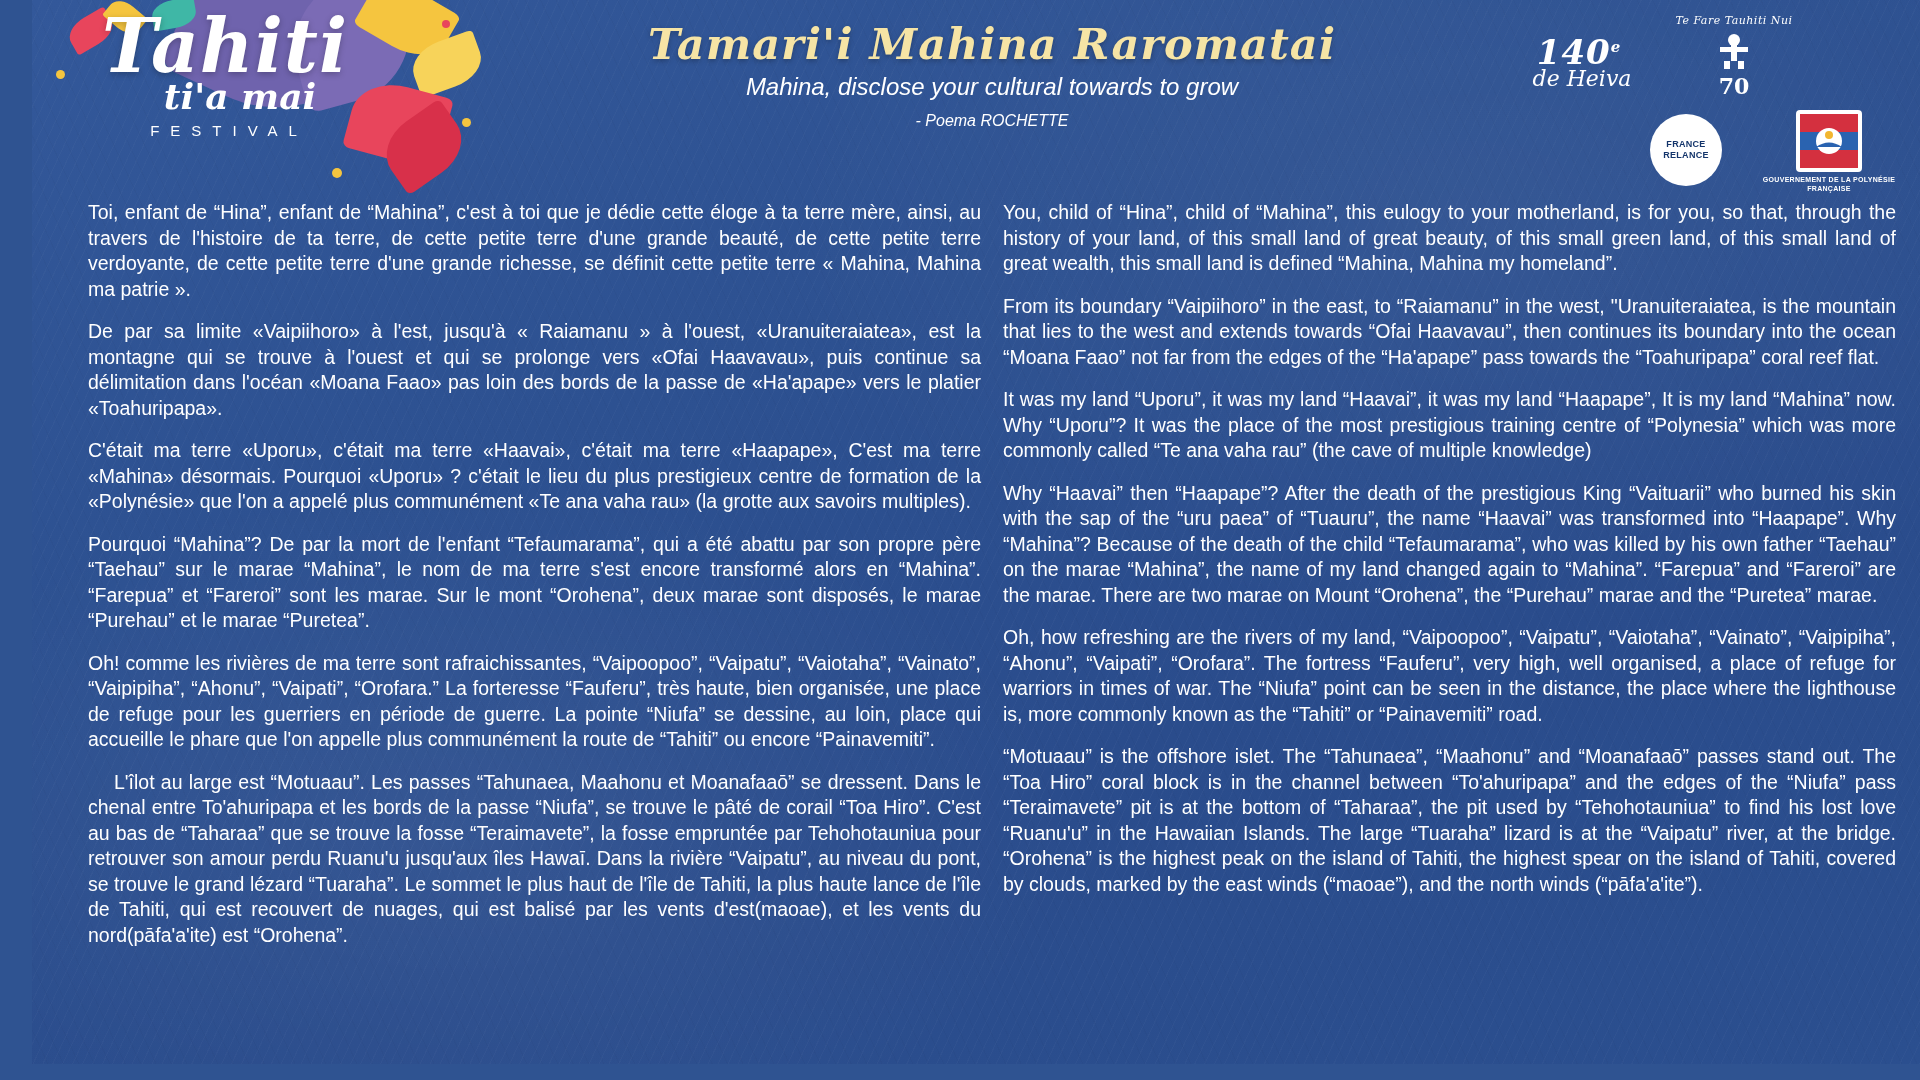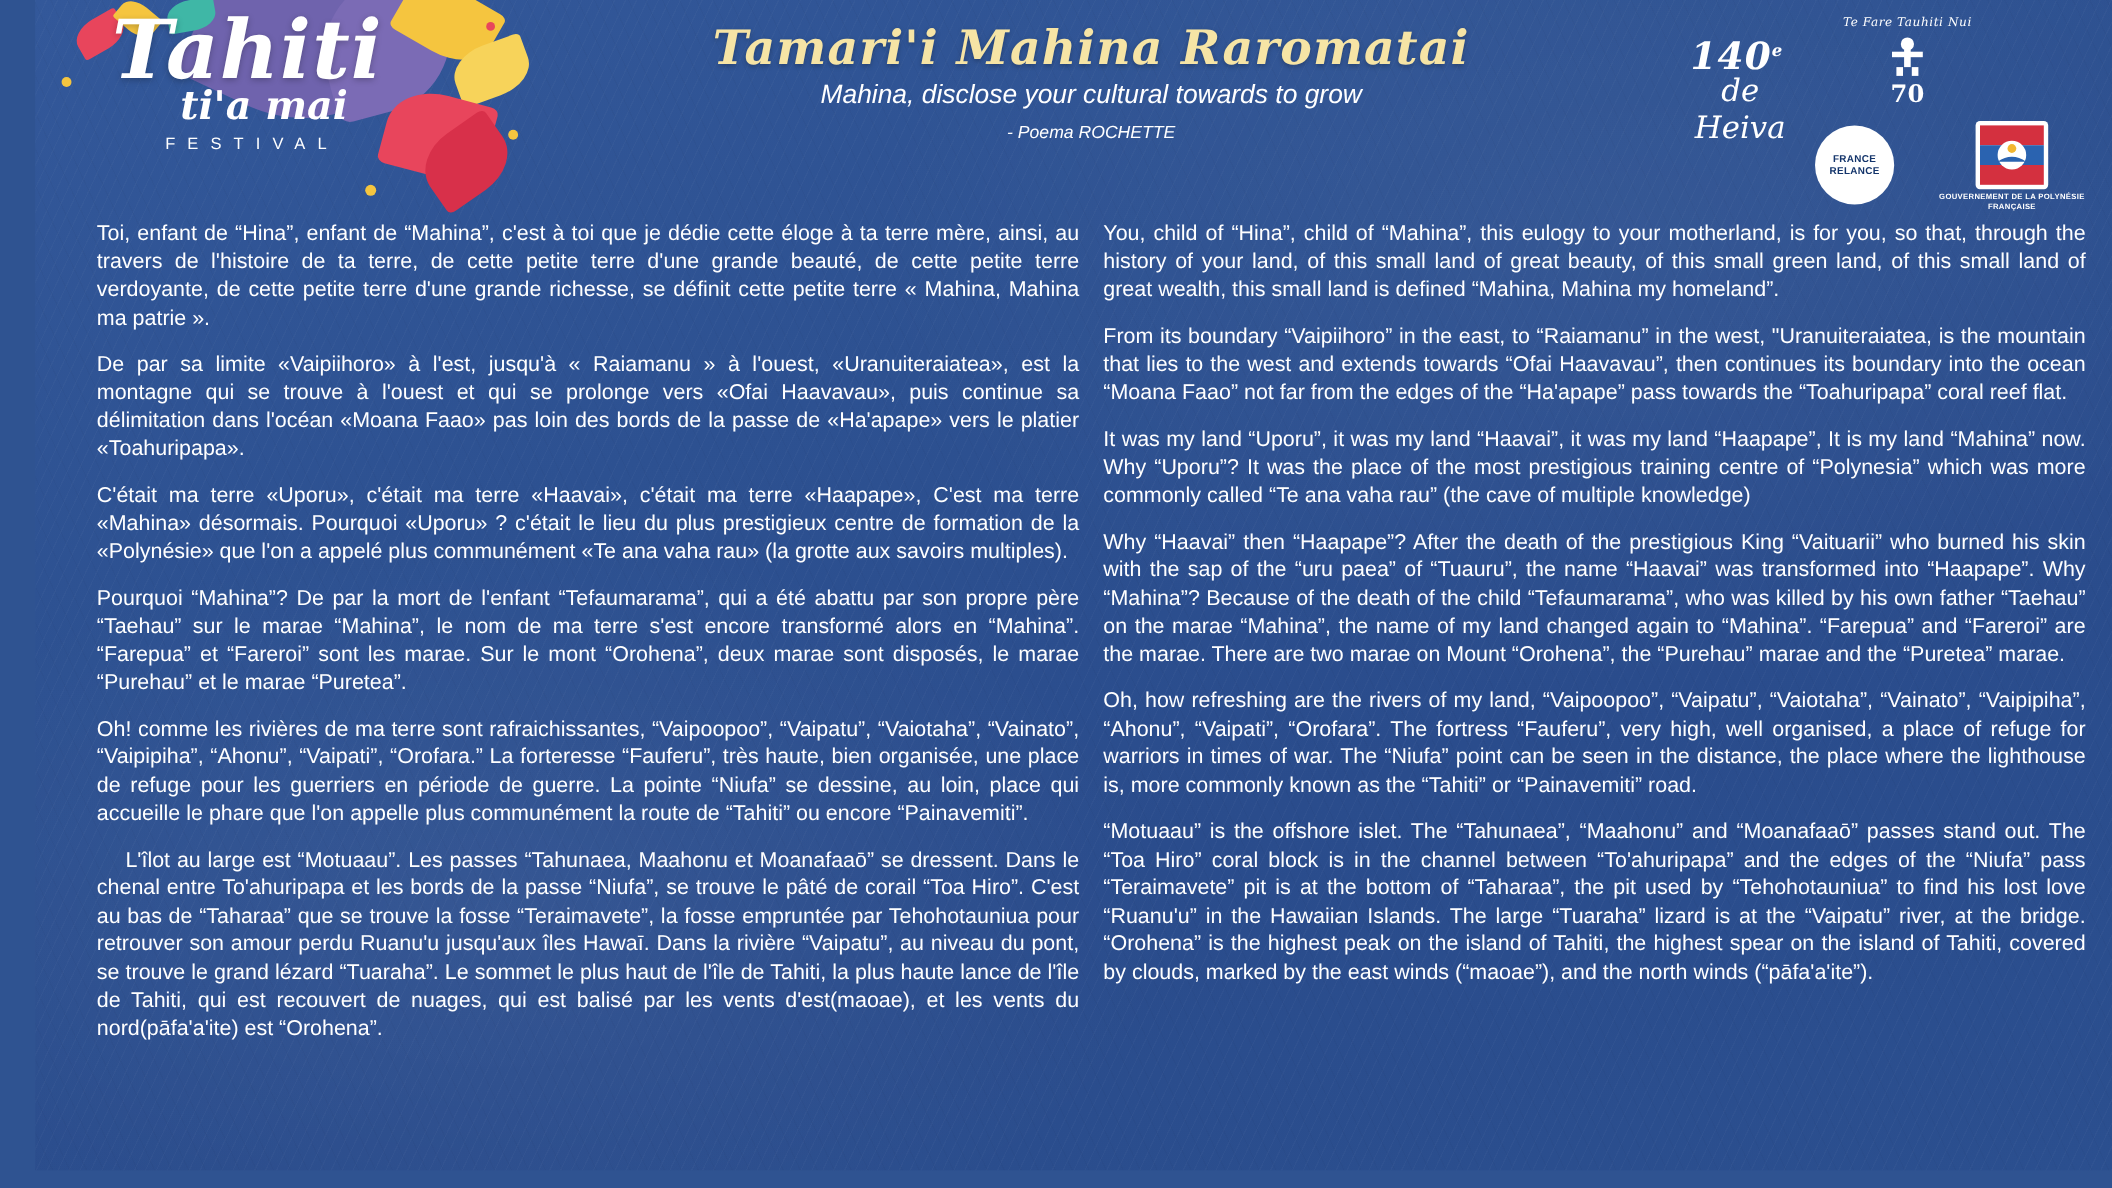--- a/index.html
+++ b/index.html
@@ -173,21 +173,21 @@
   #heiva-num {
     font-size: 34px;
     font-weight: bold;
     letter-spacing: 1px;
   }
   #heiva-sup {
     font-size: 15px;
     vertical-align: super;
   }
   #heiva-sub {
-    font-size: 28px;
+    font-size: 22px;
     margin-top: -6px;
     margin-left: 6px;
   }
   #fare-logo {
     position: absolute;
     left: 160px;
     top: 4px;
     width: 120px;
     height: 96px;
     color: #ffffff;

